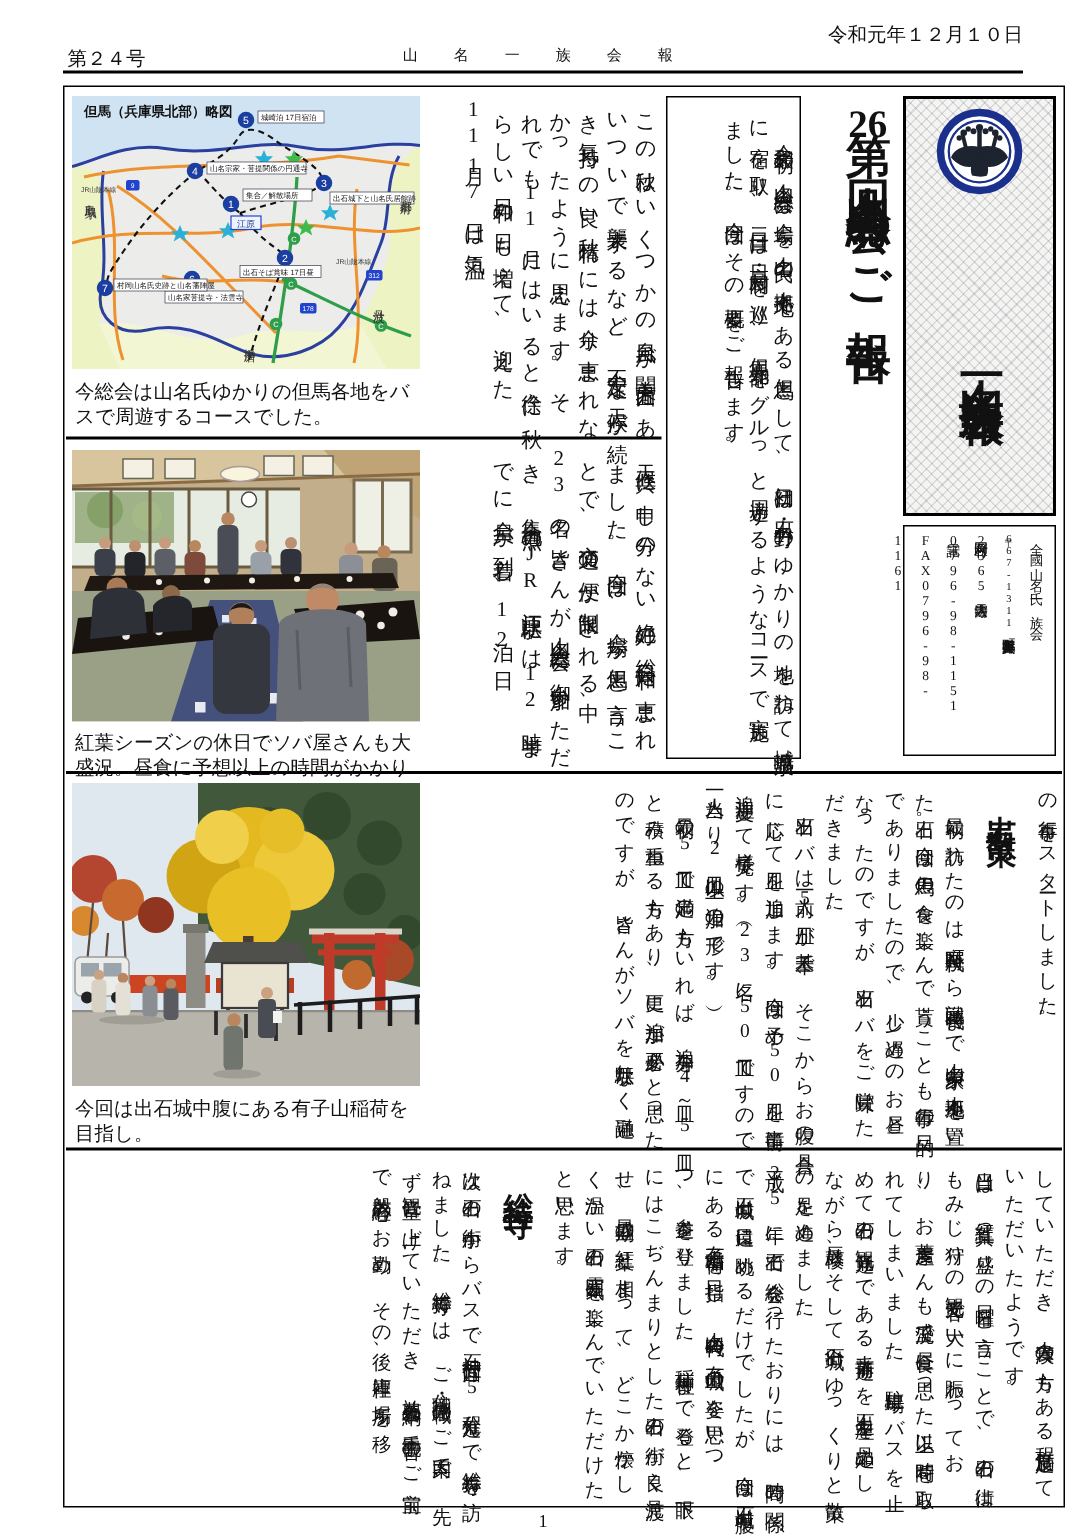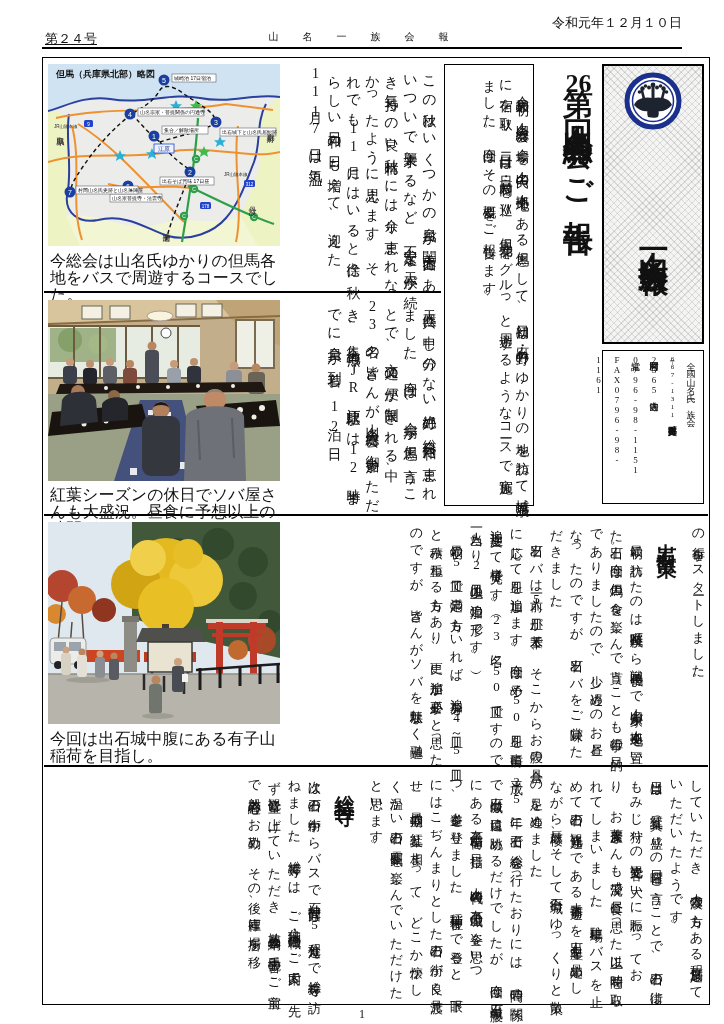--- a/index.html
+++ b/index.html
@@ -6,38 +6,38 @@
   html,body { margin:0; padding:0; }
   body {
     width:724px; height:1024px; position:relative; background:#ffffff;
     font-family:"Liberation Serif","DejaVu Serif",serif; color:#111;
     overflow:hidden;
   }
   .abs { position:absolute; }
   p, h1, h2, h3, figure { margin:0; padding:0; }
 
   
-  #hdr-issue { left:45px; top:30px; font-size:13px;text-decoration:underline; }
+  #hdr-issue { left:45px; top:30px; font-size:13px; }
   #hdr-title { left:0; top:30px; width:724px; text-align:center; font-size:10px; letter-spacing:7px; }
   #hdr-date  { right:42px; top:14px; font-size:13px; }
   #hdr-rule  { left:42px; top:47px; width:640px; height:2px; background:#000; }
 
   
   #frame { left:42px; top:57px; width:668px; height:948px; border:1.5px solid #000; }
 
   .divider { background:#000; height:1.5px; }
   #div-1 { left:44px; top:291px; width:397px; }
   #div-2 { left:44px; top:514px; width:664px; }
   #div-3 { left:44px; top:765px; width:664px; }
 
   
   .vtext { writing-mode:vertical-rl; text-orientation:upright; }
 
   figure { display:block; }
-  .caption { font-size:16px; line-height:17px; }
+  .caption { font-size:13px; line-height:17px; }
 
   #map-fig     { left:48px; top:64px;  width:232px; height:150px; }
   #caption-map { left:50px; top:252px; width:232px; }
   #lunch-fig   { left:48px; top:300px; width:232px; height:181px; }
   #caption-lunch { left:50px; top:486px; width:232px; }
   #inari-fig   { left:48px; top:522px; width:232px; height:202px; }
   #caption-inari { left:50px; top:730px; width:232px; }
 
   #weather-1 { left:288px; top:66px;  width:151px; height:222px; font-size:14px; line-height:19px; letter-spacing:2.5px; }
   #weather-2 { left:288px; top:299px; width:151px; height:210px; font-size:14px; line-height:19px; letter-spacing:2.5px; }

